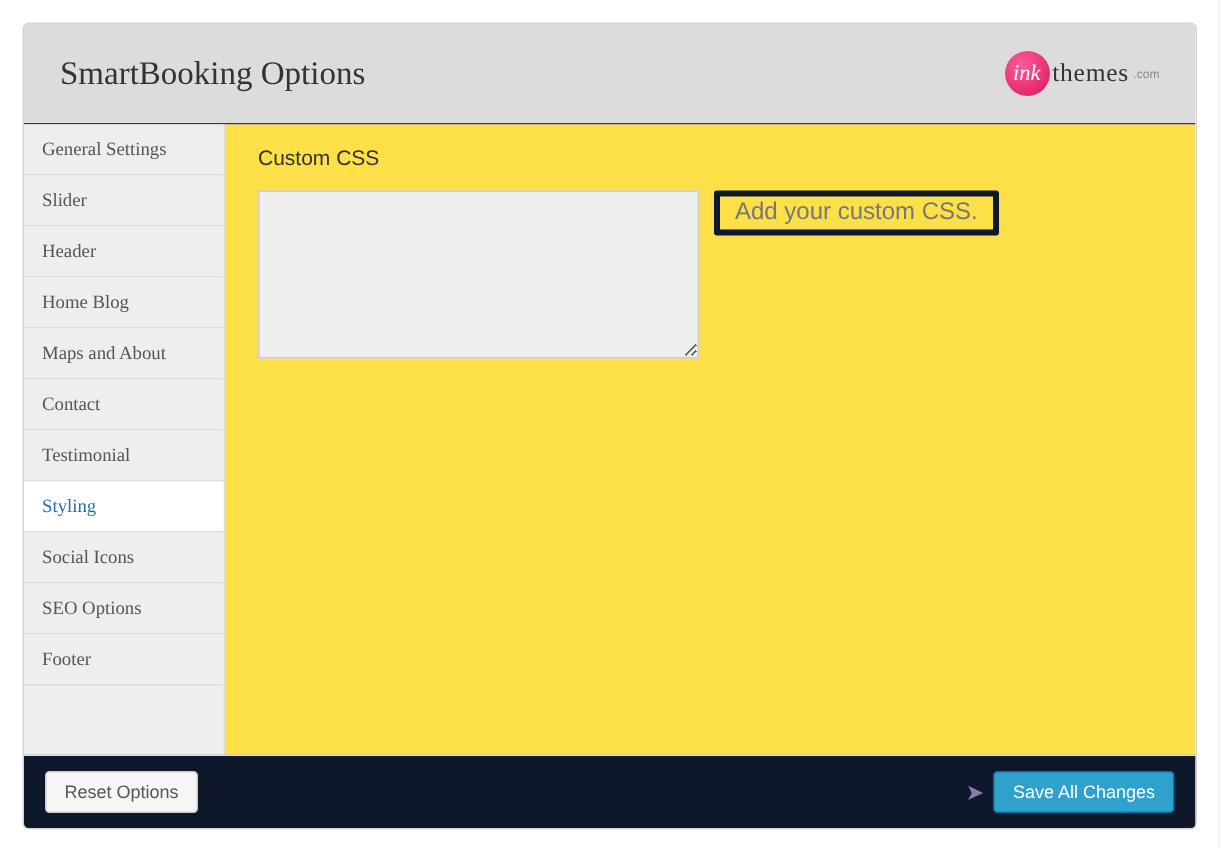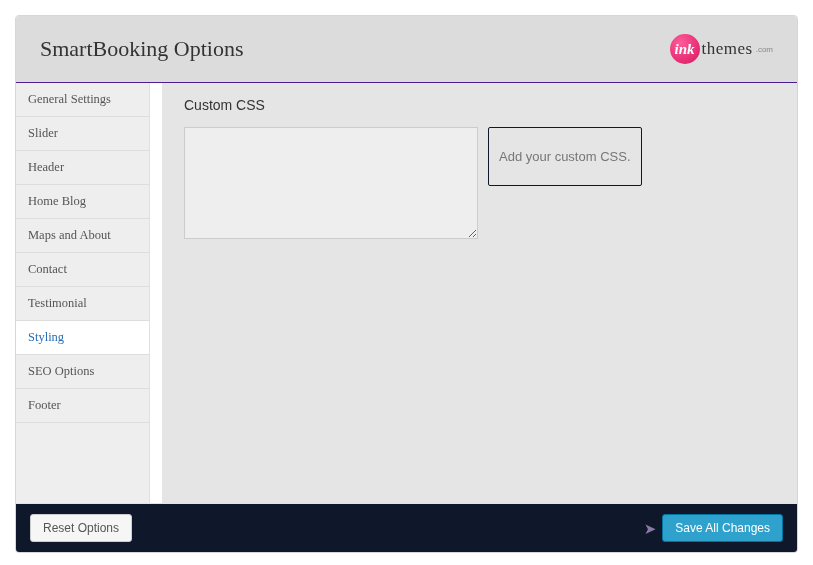--- a/index.html
+++ b/index.html
@@ -41,38 +41,37 @@
       height: 30px;
       border-radius: 50%;
       background: radial-gradient(circle at 35% 30%, #ff5b9a, #d91560);
       display: flex;
       align-items: center;
       justify-content: center;
       color: #fff;
       font-family: cursive, Georgia, serif;
       font-size: 15px;
       font-style: italic;
-      font-weight: bold;
+      font-weight: normal;
       text-align: right;
     }
     .logo-text {
       font-family: Georgia, serif;
       font-size: 17px;
       color: #333;
       letter-spacing: 0.5px;
     }
     .logo-sub {
       font-size: 8px;
       color: #888;
       margin-left: 1px;
     }
     .body {
       display: flex;
       min-height: 420px;
-      gap: 12px;
     }
     .sidebar {
       width: 134px;
       background: #eee;
       border-right: 1px solid #e0e0e0;
       display: flex;
       flex-direction: column;
     }
     .sidebar-item {
       padding: 9px 12px;
@@ -87,21 +86,21 @@
       background: #fff;
       color: #2a6db3;
       border-bottom: 1px solid #ddd;
     }
     .sidebar-filler {
       flex: 1;
     }
     .content {
       flex: 1;
       padding: 14px 22px;
-      background: #e5e5e5;
+      background: #fde047;
     }
     .content-title {
       font-size: 14px;
       color: #333;
       margin-bottom: 14px;
       font-family: Arial, sans-serif;
     }
     .field-row {
       display: flex;
       gap: 10px;
@@ -111,24 +110,24 @@
       width: 294px;
       height: 112px;
       background: #eee;
       border: 1px solid #ccc;
       resize: both;
       padding: 6px;
       font-family: monospace;
       font-size: 12px;
     }
     .help-box {
-      border: 1px solid #0f172a;
+      border: 4px solid #0f172a;
       border-radius: 2px;
-      padding: 21px 10px;
-      font-size: 13px;
+      padding: 2px 10px;
+      font-size: 16px;
       color: #777;
       min-width: 105px;
     }
     .footer {
       border-top: 1px solid #e3e3e3;
       padding: 10px 14px;
       display: flex;
       justify-content: space-between;
       align-items: center;
       background: #0f172a;
@@ -178,20 +177,21 @@
   <div class="body">
     <div class="sidebar">
       <div class="sidebar-item"><span>General Settings</span></div>
       <div class="sidebar-item"><span>Slider</span></div>
       <div class="sidebar-item"><span>Header</span></div>
       <div class="sidebar-item"><span>Home Blog</span></div>
       <div class="sidebar-item"><span>Maps and About</span></div>
       <div class="sidebar-item"><span>Contact</span></div>
       <div class="sidebar-item"><span>Testimonial</span></div>
       <div class="sidebar-item active"><span>Styling</span></div>
+      <div class="sidebar-item"><span>Social Icons</span></div>
       <div class="sidebar-item"><span>SEO Options</span></div>
       <div class="sidebar-item"><span>Footer</span></div>
       <div class="sidebar-filler"></div>
     </div>
 
     <div class="content">
       <div class="content-title">Custom CSS</div>
       <div class="field-row">
         <textarea class="css-textarea" style=""></textarea>
         <div class="help-box">Add your custom CSS.</div>

